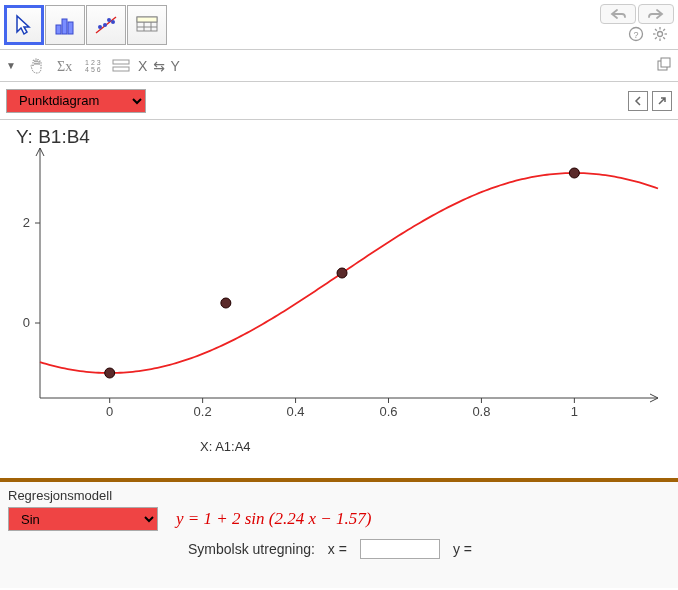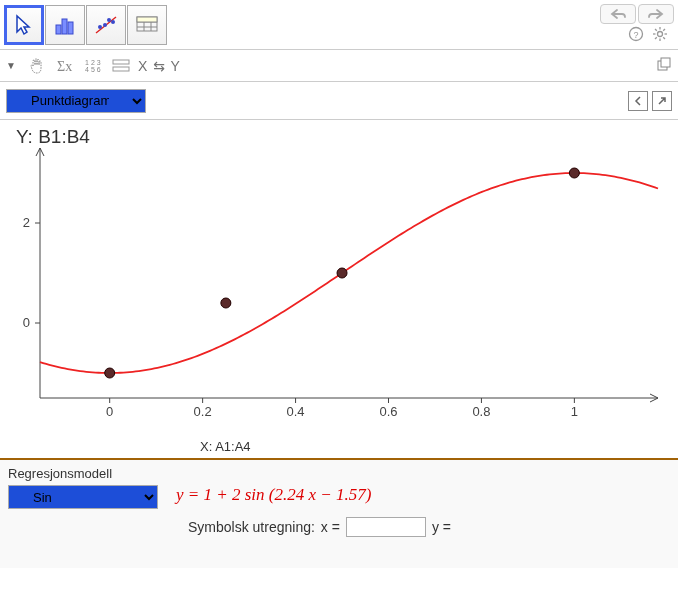--- a/index.html
+++ b/index.html
@@ -75,46 +75,47 @@
   .chart-select-bar {
     display: flex;
     align-items: center;
     padding: 6px;
     border-bottom: 1px solid #ccc;
     height: 38px;
   }
   select.combo {
     height: 24px;
     font-size: 13px;
-    padding: 2px 20px;
+    padding: 2px 8px;
     border: 1px solid #aaa;
-    background: #1d4ed8;
+    background: #ef4444;
   }
   .select-right-icons { display:flex; gap:4px; align-items:center; color:#666;}
   .select-right-icons .box {
     width:20px; height:20px; border:1px solid #888; display:flex;align-items:center;justify-content:center;
   }
   .chart-area {
     position: relative;
     height: 338px;
     padding: 8px 10px 0 10px;
   }
   .y-label { position: absolute; top: 6px; left: 16px; font-size: 19px; }
   .x-label { position: absolute; bottom: 4px; left: 200px; font-size: 13px; margin-top: 40px; }
   svg.plot { display: block; }
   .bottom-panel {
-    border-top: 2px solid #a16207;
+    border-top: 4px solid #a16207;
     padding: 6px 8px 10px 8px;
     background: #f9f9f9;
     height: 110px;
+    margin-top: 20px;
   }
   .panel-title { font-size: 13px; margin-bottom: 4px; }
-  .panel-row { display: flex; align-items: flex-start; gap: 18px; margin-top: 2px;}
+  .panel-row { display: flex; align-items: center; gap: 18px; margin-top: 2px;}
   .equation { color: #d00; font-family: 'Times New Roman', serif; font-size: 17px; font-style: italic; }
-  .eval-row { display:flex; align-items:center; gap:6px; margin-top:8px; font-size:14px; margin-left: 180px;}
+  .eval-row { display:flex; align-items:center; gap:13px; margin-top:8px; font-size:14px; margin-left: 180px;}
   .eval-row input { width: 80px; height: 20px; border: 1px solid #aaa; padding: 2px 4px; }
   .tri-down { font-size: 10px; color:#666; margin-right:4px; cursor:pointer;}
 </style>
 </head>
 <body>
 
 <div class="main-toolbar">
   <div class="tool-btn selected">
     <svg width="22" height="22" viewBox="0 0 22 22">
         <path d="M4 2 L4 18 L8 14 L11 20 L14 18 L11 13 L16 13 Z" fill="#fff" stroke="#1a3fbb" stroke-width="1.5"></path>

